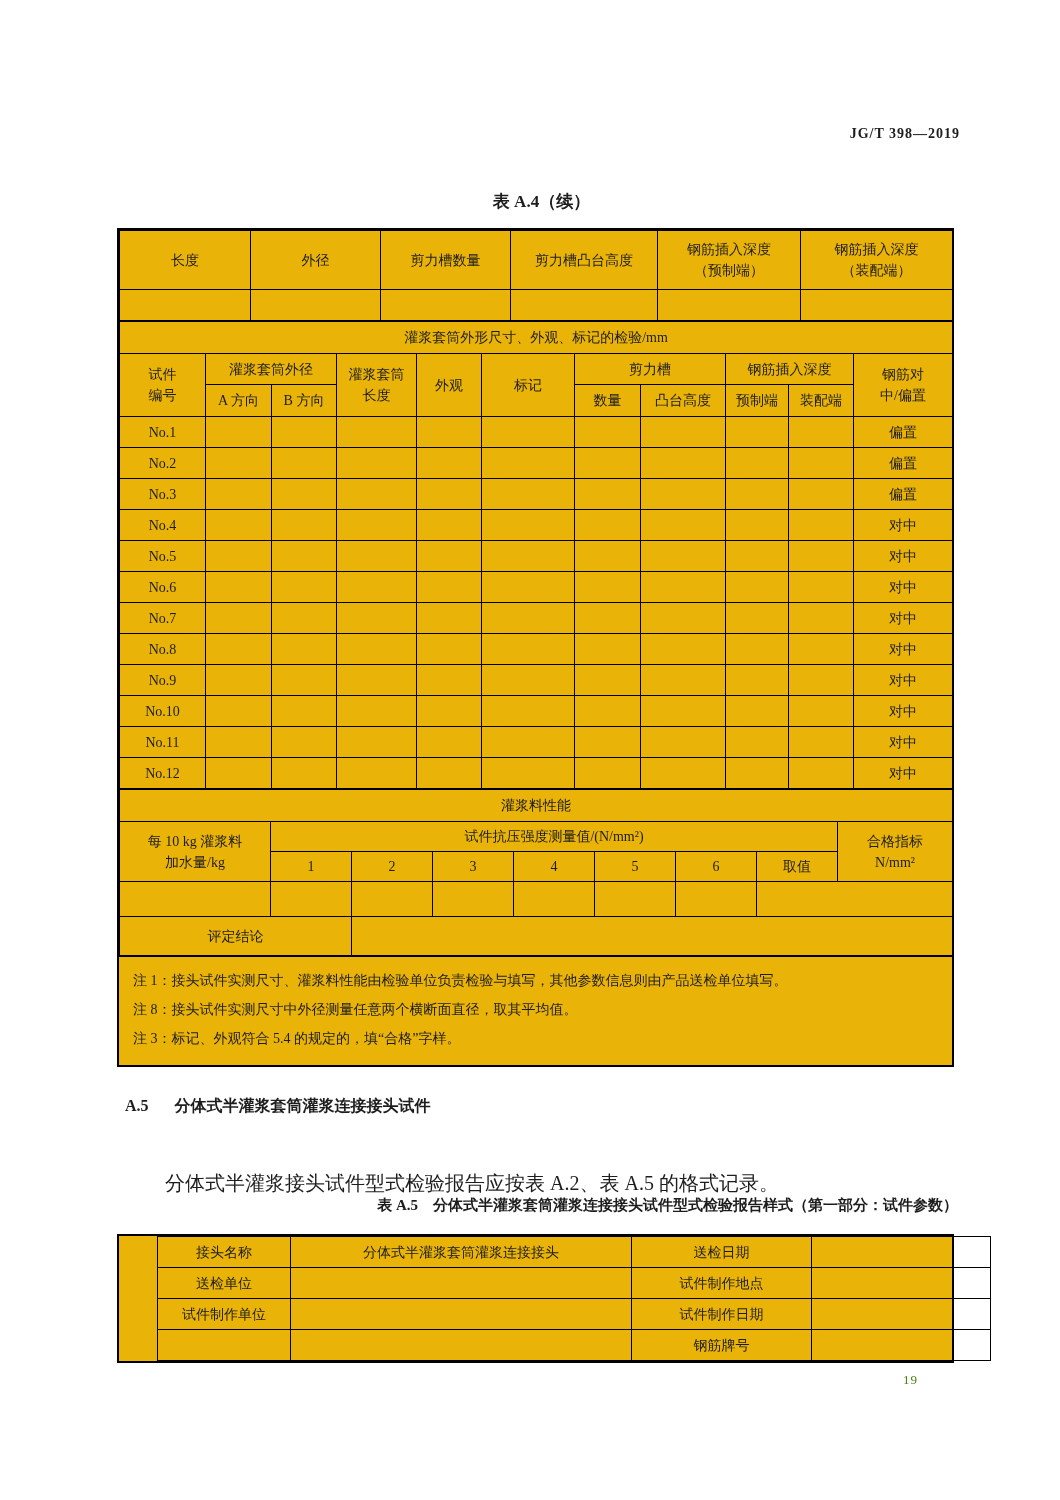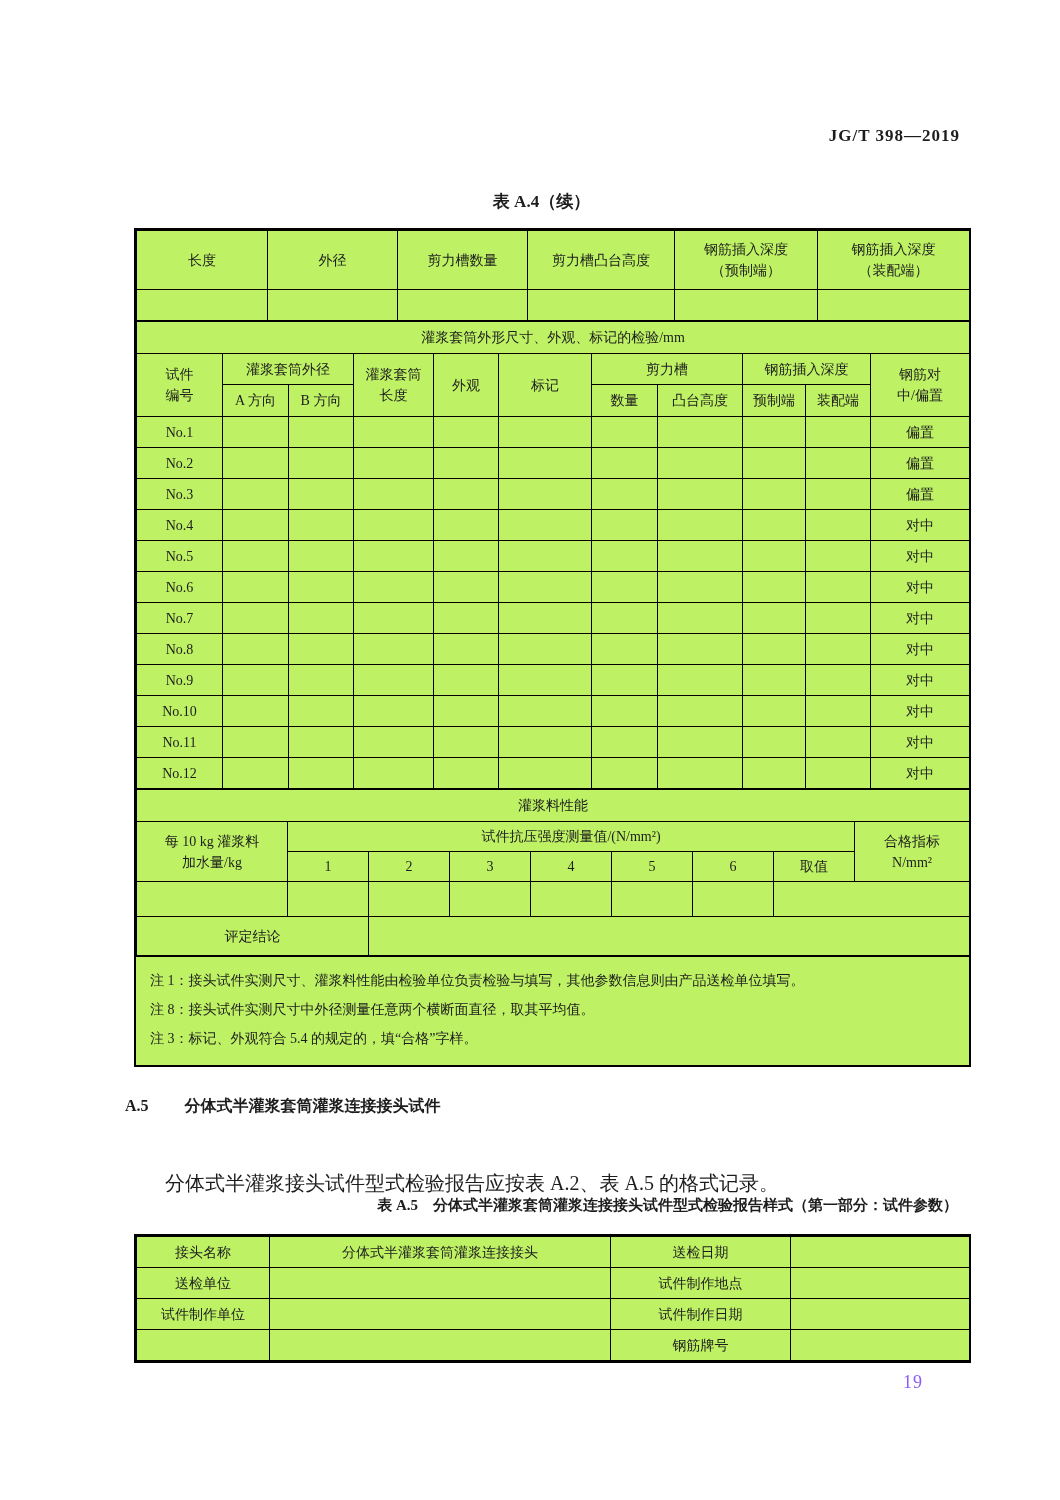--- a/index.html
+++ b/index.html
@@ -3,32 +3,32 @@
 <meta charset="utf-8">
 <style>
   html,body{margin:0;padding:0;}
   body{
     width:1060px;height:1500px;background:#ffffff;color:#1d1d1d;
     font-family:"Liberation Serif","DejaVu Serif",serif;
     position:relative;overflow:hidden;
   }
   .doc-code{
     position:absolute;top:126px;right:100px;
-    font-size:17px;font-weight:600;letter-spacing:1px;
+    font-size:14px;font-weight:600;letter-spacing:1px;
   }
   .t-title{
     position:absolute;top:190px;left:125px;width:833px;
     text-align:center;font-size:17px;font-weight:bold;
   }
   .tbl-wrap{
-    position:absolute;left:134px;width:837px;
-    border:2px solid #000;box-sizing:border-box;background:#bef264;
+    position:absolute;left:117px;width:837px;
+    border:2px solid #000;box-sizing:border-box;background:#eab308;
   }
   .a4-wrap{top:228px;}
-  .a5-wrap{top:1234px;}
+  .a5-wrap{top:1234px;padding-left:38px;}
   table.t{
     width:100%;border-collapse:collapse;table-layout:fixed;
   }
   table.t td{
     border:1px solid #000;text-align:center;vertical-align:middle;
     font-size:14px;line-height:1.5;white-space:pre-line;
     padding:0 2px;overflow:hidden;
   }
   tr.h60 td{height:58px;}
   tr.h33 td{height:31px;}
@@ -38,32 +38,32 @@
   tr.h40 td{height:38px;margin-left:24px;}
   .notes{
     border-top:1px solid #000;padding:9px 14px 12px 14px;
     font-size:14px;line-height:29px;text-align:left;
   }
   .note-line{white-space:normal;}
   .a5-heading{
     position:absolute;top:1096px;left:125px;width:833px;
     font-size:16px;font-weight:bold;
   }
-  .a5-heading .num{margin-right:36px;}
+  .a5-heading .num{margin-right:26px;}
   .a5-para{
     position:absolute;top:1150px;left:125px;width:833px;
     font-size:20px;text-indent:2em;
   }
   .t-caption{
     position:absolute;top:1196px;left:125px;width:833px;
     text-align:right;font-size:15px;font-weight:bold;
   }
   .pageno{
     position:absolute;top:1372px;left:903px;
-    font-size:18px;color:#8b5cf6;letter-spacing:1px;
+    font-size:13px;color:#4d7c0f;letter-spacing:1px;
   }
 </style>
 </head>
 <body>
 
 <div class="page">
 
   <div class="doc-code">JG/T 398—2019</div>
 
   <div class="t-title">表 A.4（续）</div>

